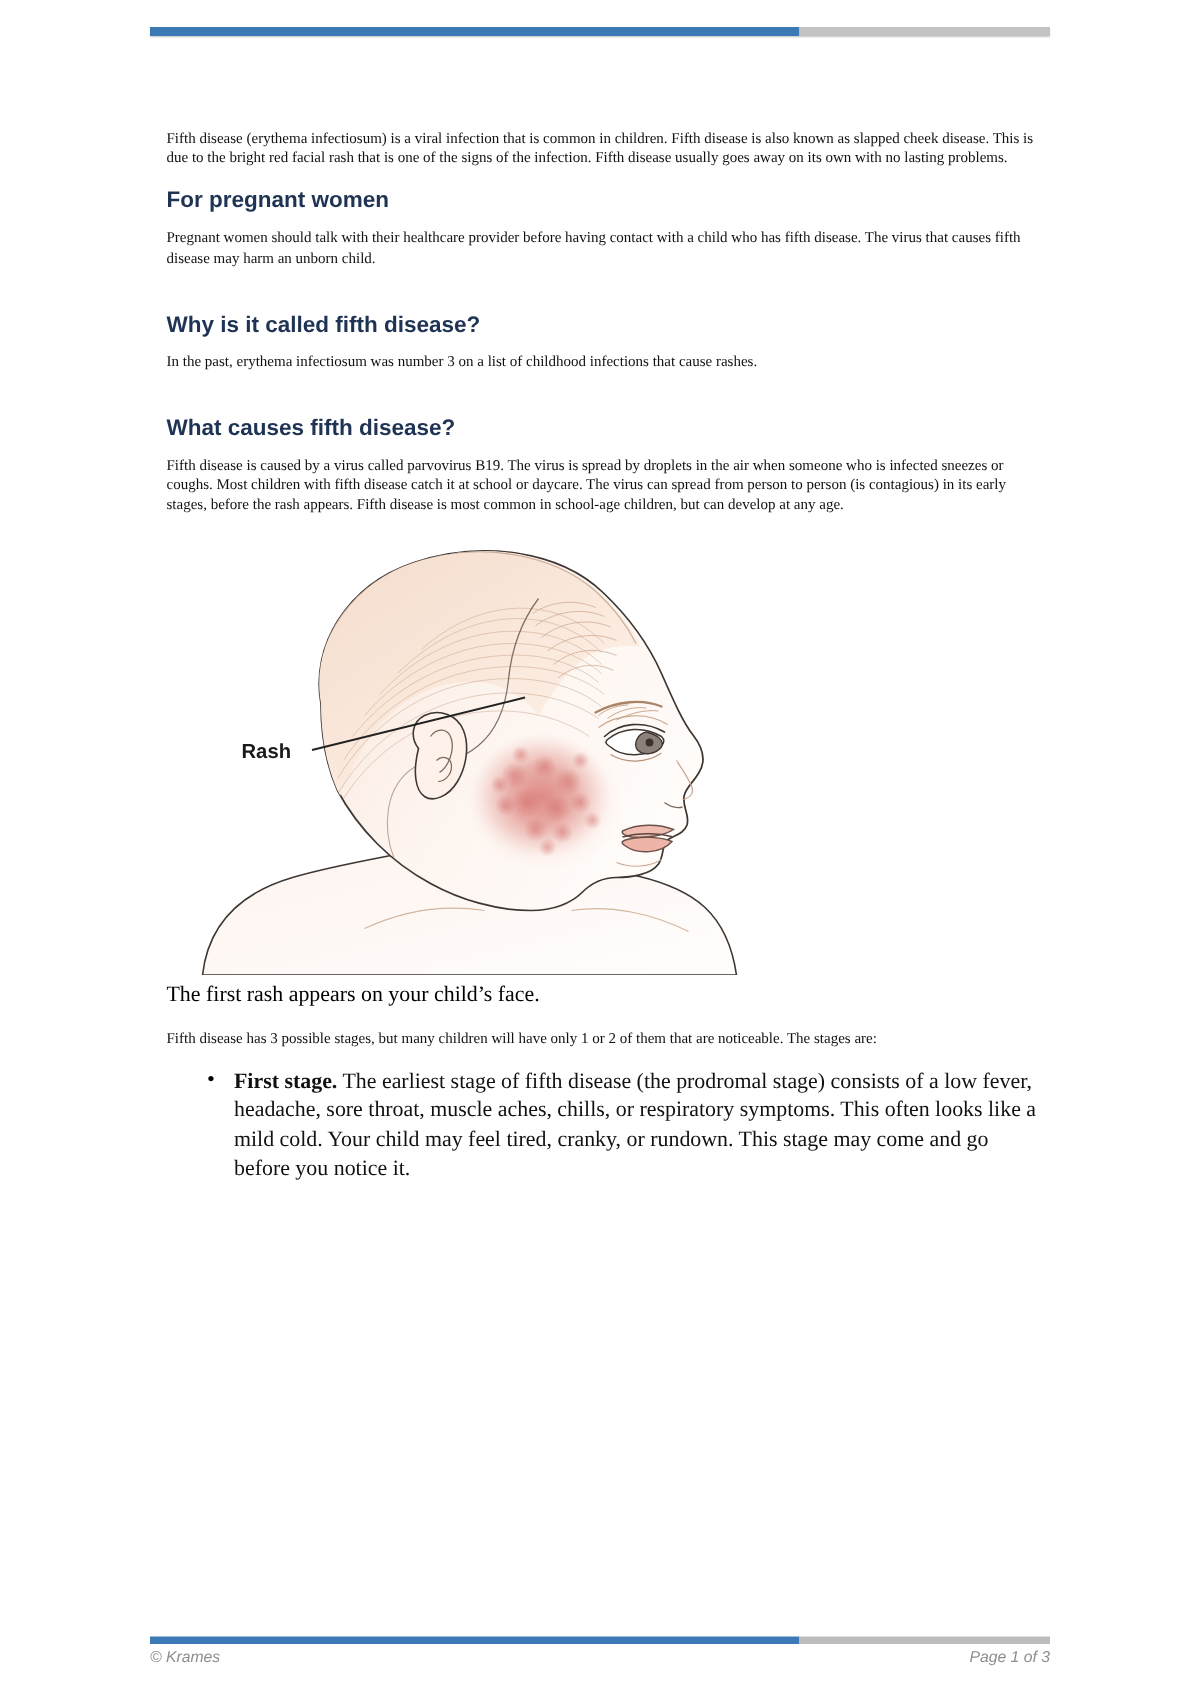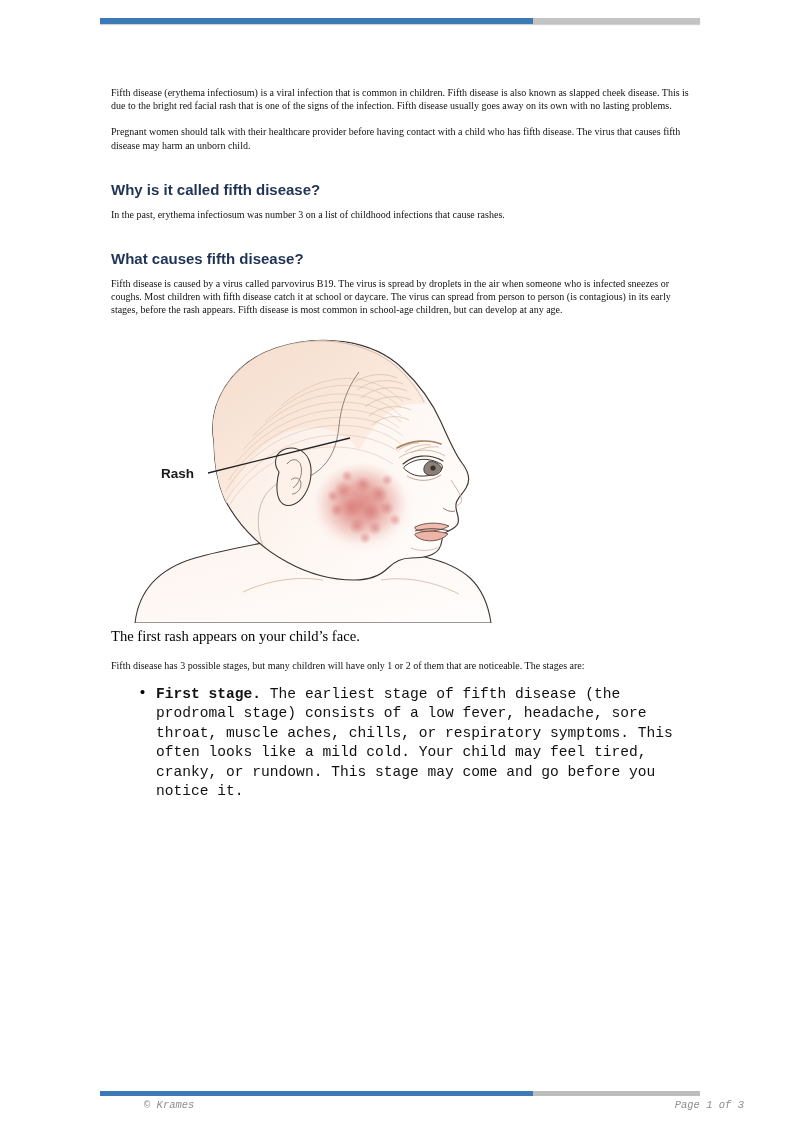--- a/index.html
+++ b/index.html
@@ -93,21 +93,21 @@
     margin: 0 0 13px 0;
   }
 
   ul.stages {
     margin: 0;
     padding: 0 0 0 34px;
     list-style: none;
   }
   ul.stages li {
     position: relative;
-    font-family: Liberation Mono, monospace;
+    font-family: Liberation Serif, serif;
     font-size: 14.6px;
     line-height: 1.33;
     color: #111111;
     margin-bottom: 10px;
     padding-left: 11px;
   }
   ul.stages li::before {
     content: "\2022";
     position: absolute;
     left: -7px;
@@ -148,42 +148,42 @@
     background: #bdbdbd;
   }
   .footer-text {
     position: absolute;
     left: 100px;
     top: 1099px;
     width: 600px;
     display: flex;
     justify-content: space-between;
     align-items: center;
-    font-family: Liberation Mono, monospace;
+    font-family: Liberation Sans, sans-serif;
     font-style: italic;
     font-size: 10.5px;
     color: #8d8d8d;
-    margin-left: 44px;
   }
 </style>
 </head>
 <body>
 
 <div class="page">
 
   <div class="header-rule">
     <div class="seg-blue"></div>
     <div class="seg-gray"></div>
   </div>
 
   <div class="content">
 
 
     <p class="body">Fifth disease (erythema infectiosum) is a viral infection that is common in children. Fifth disease is also known as slapped cheek disease. This is due to the bright red facial rash that is one of the signs of the infection. Fifth disease usually goes away on its own with no lasting problems.</p>
 
+    <h2 class="section-title">For pregnant women</h2>
     <p class="body">Pregnant women should talk with their healthcare provider before having contact with a child who has fifth disease. The virus that causes fifth disease may harm an unborn child.</p>
 
     <h2 class="section-title spaced">Why is it called fifth disease?</h2>
     <p class="body">In the past, erythema infectiosum was number 3 on a list of childhood infections that cause rashes.</p>
 
     <h2 class="section-title spaced">What causes fifth disease?</h2>
     <p class="body">Fifth disease is caused by a virus called parvovirus B19. The virus is spread by droplets in the air when someone who is infected sneezes or coughs. Most children with fifth disease catch it at school or daycare. The virus can spread from person to person (is contagious) in its early stages, before the rash appears. Fifth disease is most common in school-age children, but can develop at any age.</p>
 
 
     <div class="figure">

